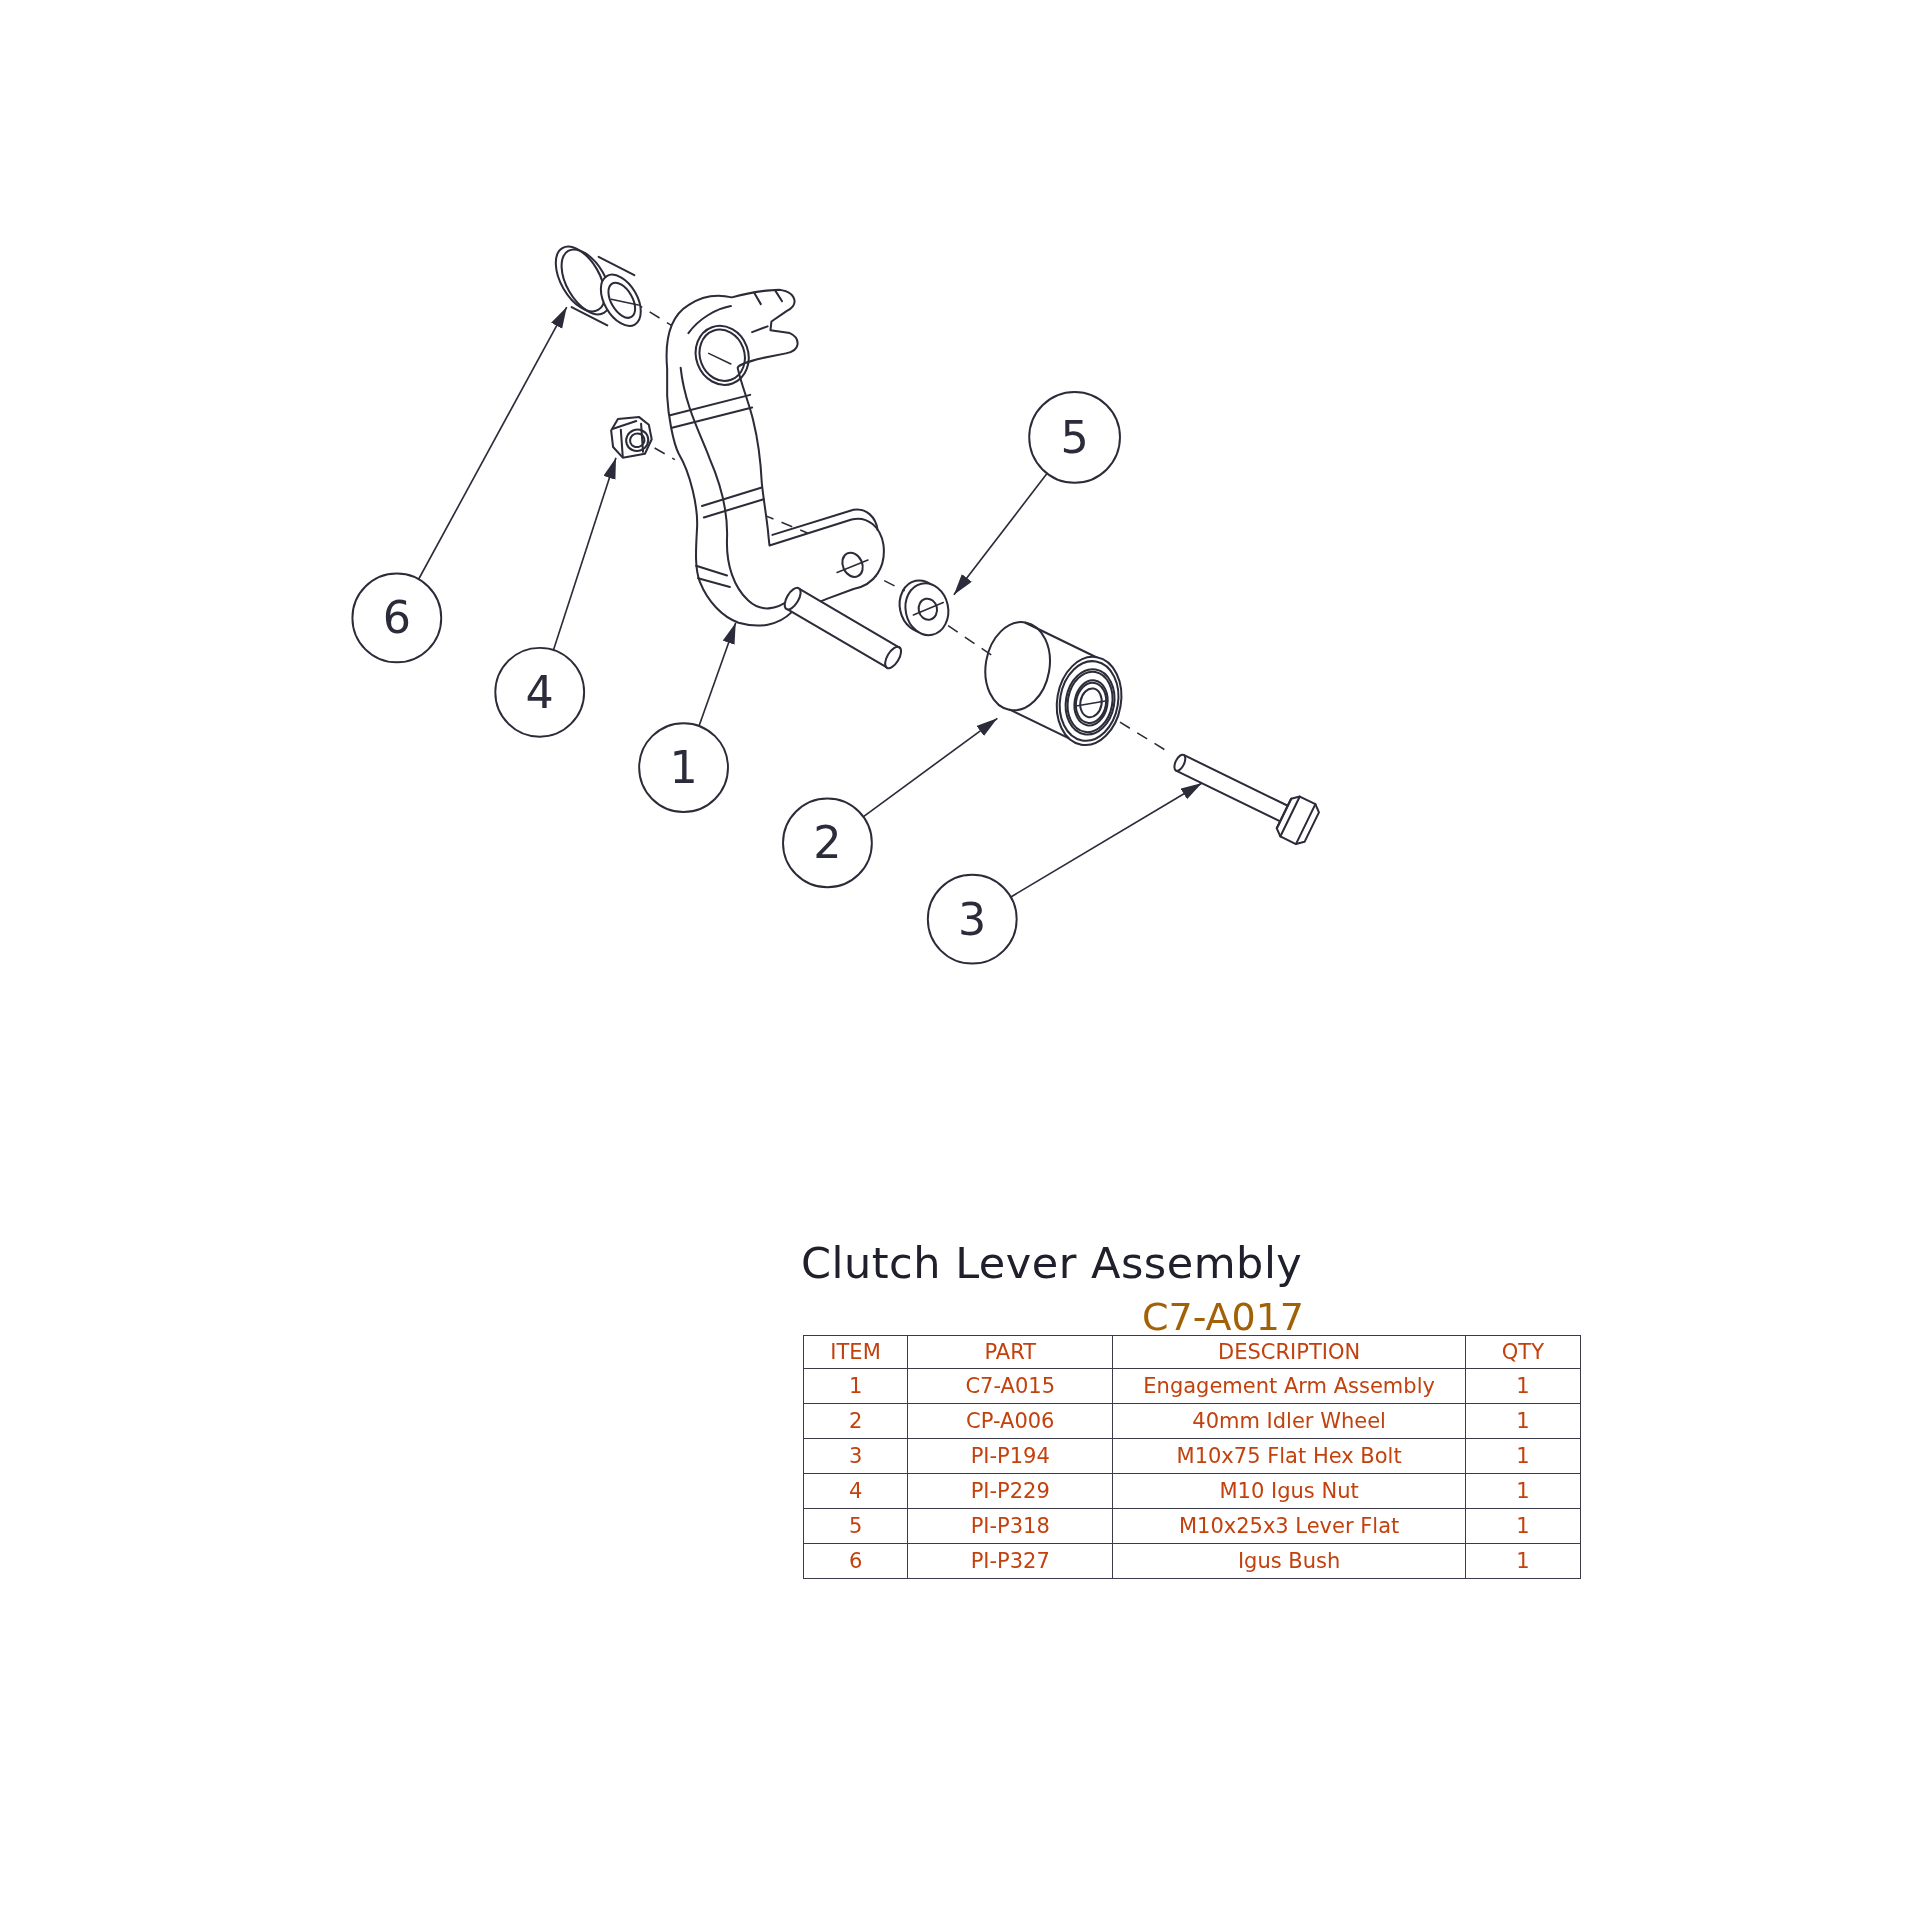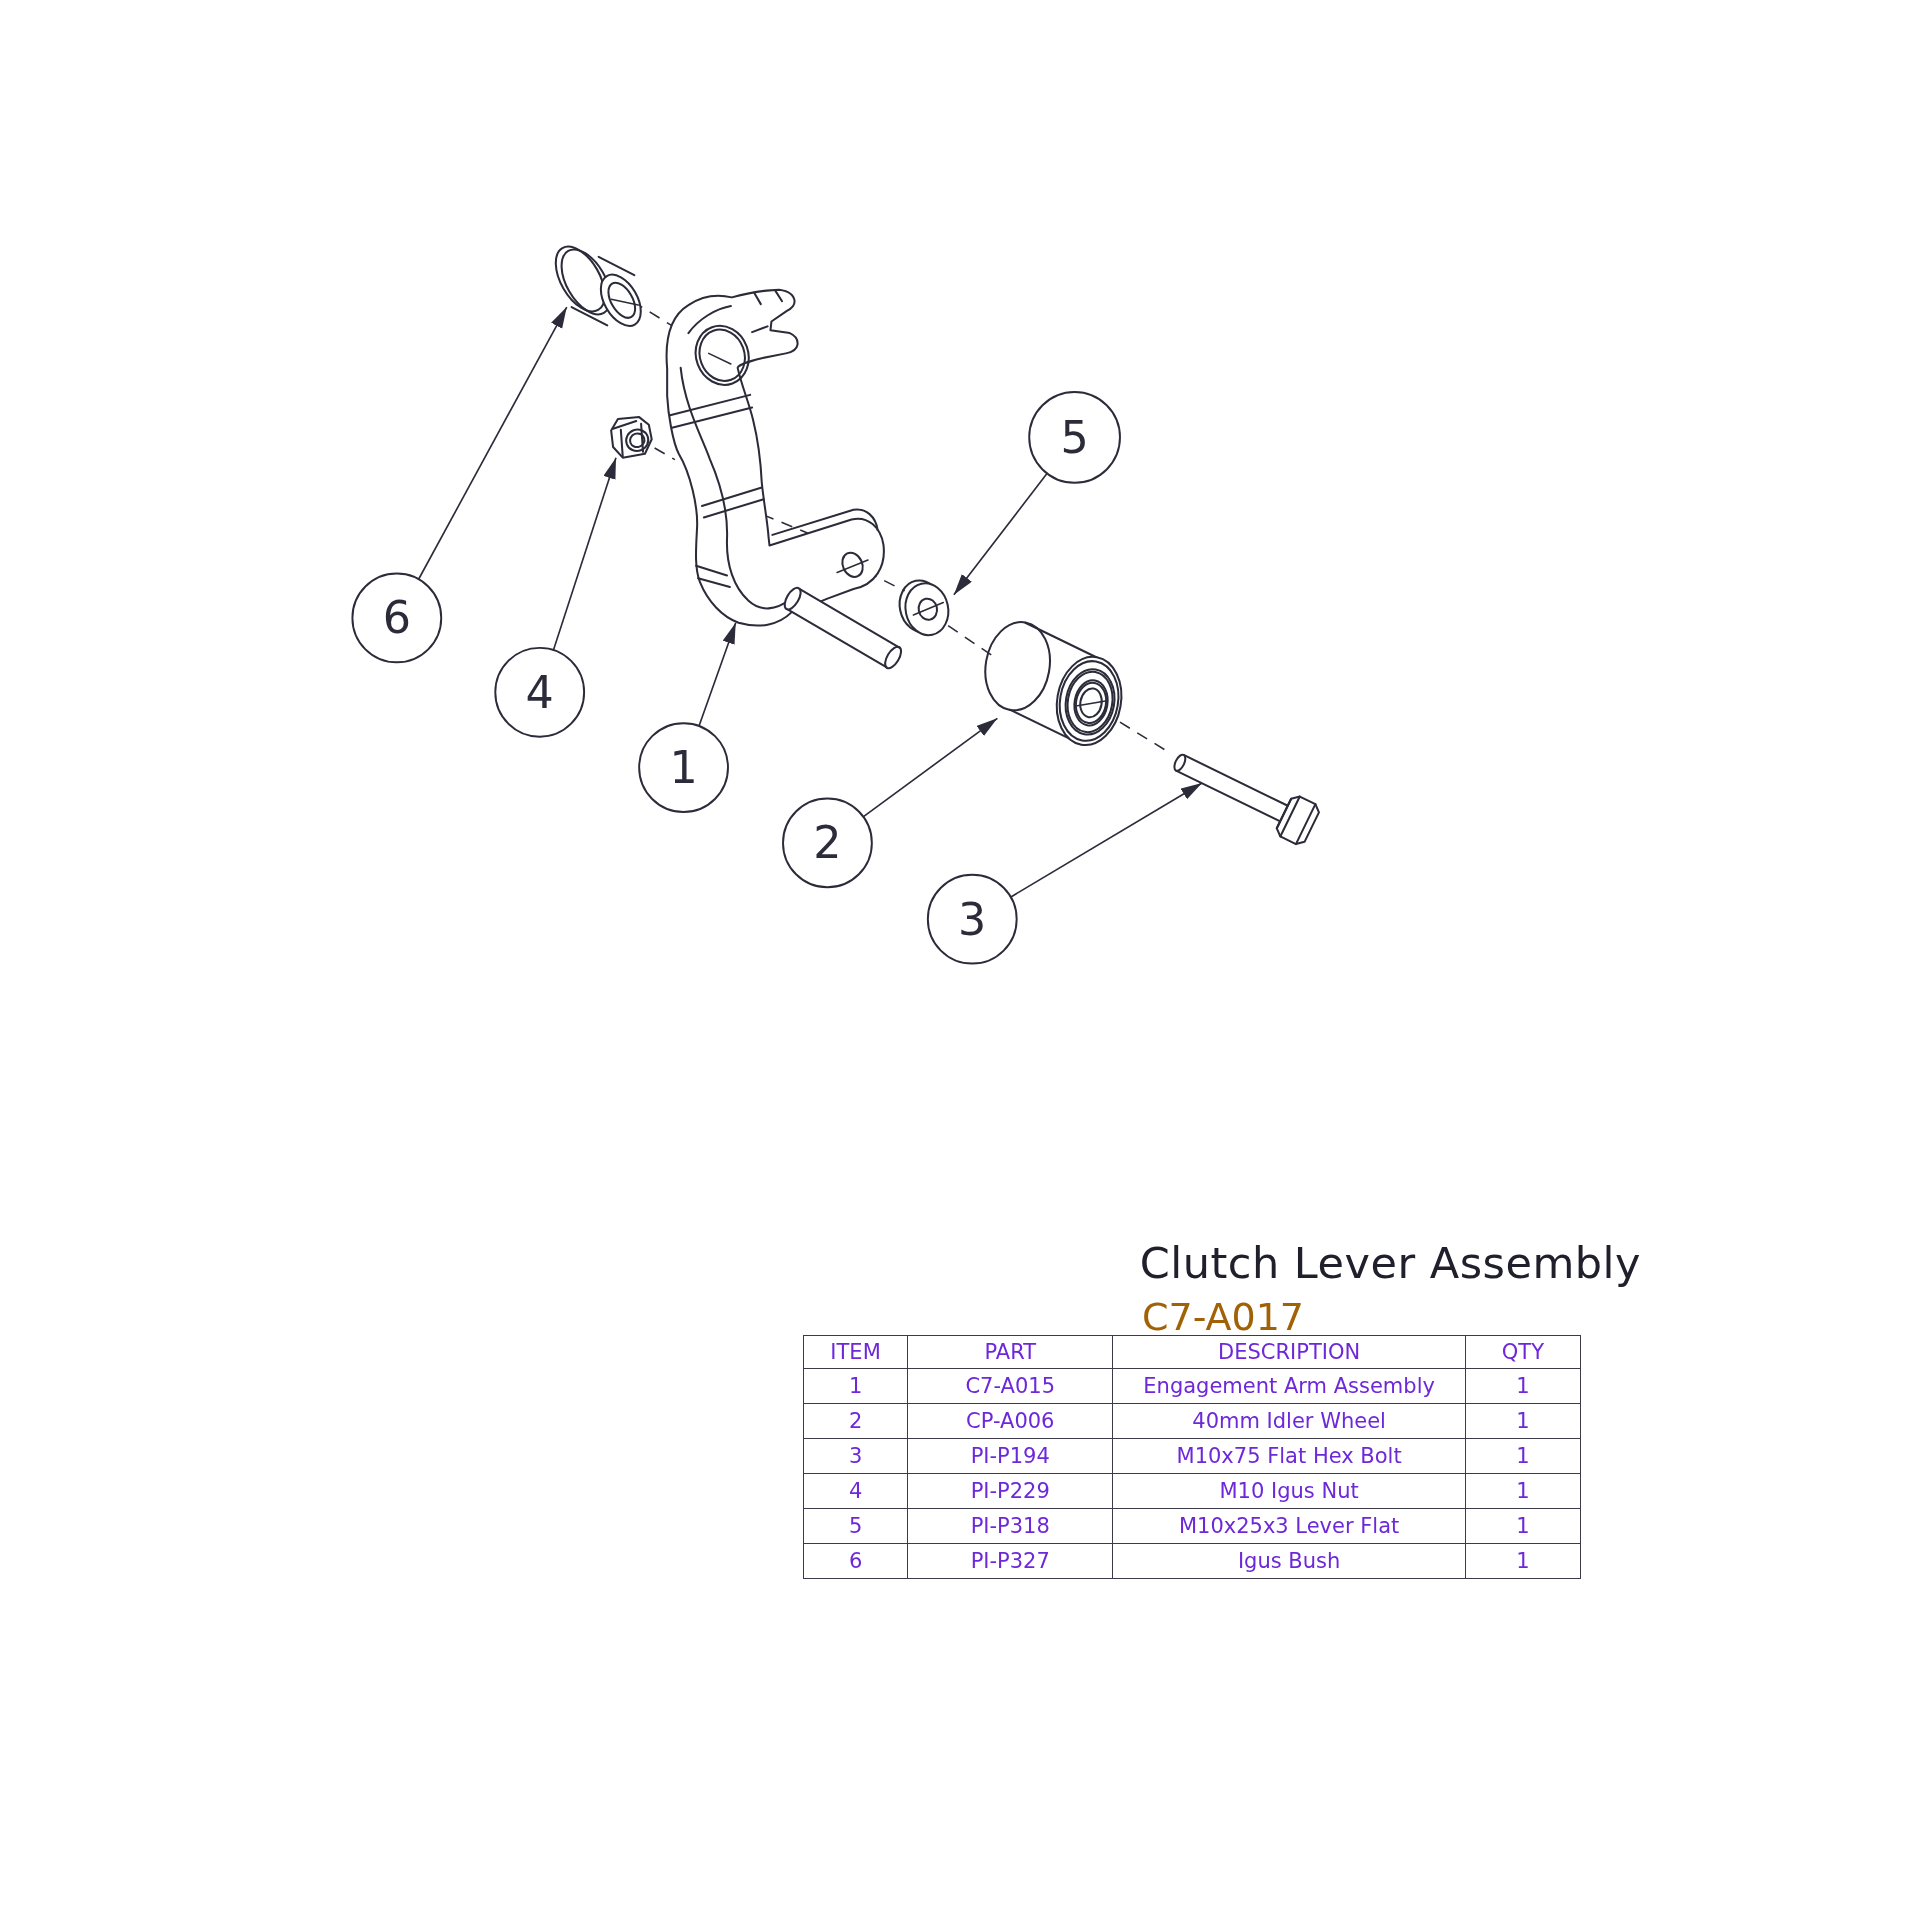--- a/index.html
+++ b/index.html
@@ -1,24 +1,24 @@
 <!DOCTYPE html>
 <html><head>
 <meta charset="utf-8">
 <style>
   html,body{margin:0;padding:0;background:#ffffff;}
   .page{position:relative;width:1931px;height:1931px;background:#ffffff;overflow:hidden;
         font-family:"DejaVu Sans","Liberation Sans",sans-serif;color:#20202c;}
   .drawing-svg{position:absolute;left:0;top:0;width:1931px;height:1931px;}
-  .title-block{position:absolute;left:801px;top:1238px;width:840px;text-align:right;
+  .title-block{position:absolute;left:801px;top:1238px;width:840px;text-align:left;
                font-size:43px;letter-spacing:0.5px;color:#20202c;white-space:nowrap;}
   .subtitle-block{position:absolute;left:803px;top:1295px;width:840px;text-align:center;
                font-size:38px;color:#a16207;white-space:nowrap;}
   table.bom{position:absolute;left:803px;top:1335px;border-collapse:collapse;
-            table-layout:fixed;width:778px;font-size:21px;color:#6d28d9;}
+            table-layout:fixed;width:778px;font-size:21px;color:#c2410c;}
   table.bom th,table.bom td{border:1.9px solid #3b3b49;text-align:center;vertical-align:middle;
             padding:0;font-weight:400;overflow:hidden;white-space:nowrap;}
   table.bom th{height:32px;}
   table.bom td{height:34px;}
   svg .ln{stroke:#2b2b3a;stroke-width:2.1;fill:none;stroke-linecap:round;stroke-linejoin:round;}
   svg .lnw{stroke:#2b2b3a;stroke-width:2.1;fill:#ffffff;stroke-linejoin:round;}
   svg .thin{stroke:#2b2b3a;stroke-width:1.6;fill:none;stroke-linecap:round;}
   svg .dash{stroke:#2b2b3a;stroke-width:1.6;fill:none;stroke-dasharray:12 9;stroke-linecap:butt;}
   svg .leader{stroke:#2b2b3a;stroke-width:1.7;fill:none;}
   svg .balloon{stroke:#2b2b3a;stroke-width:2;fill:#ffffff;}

